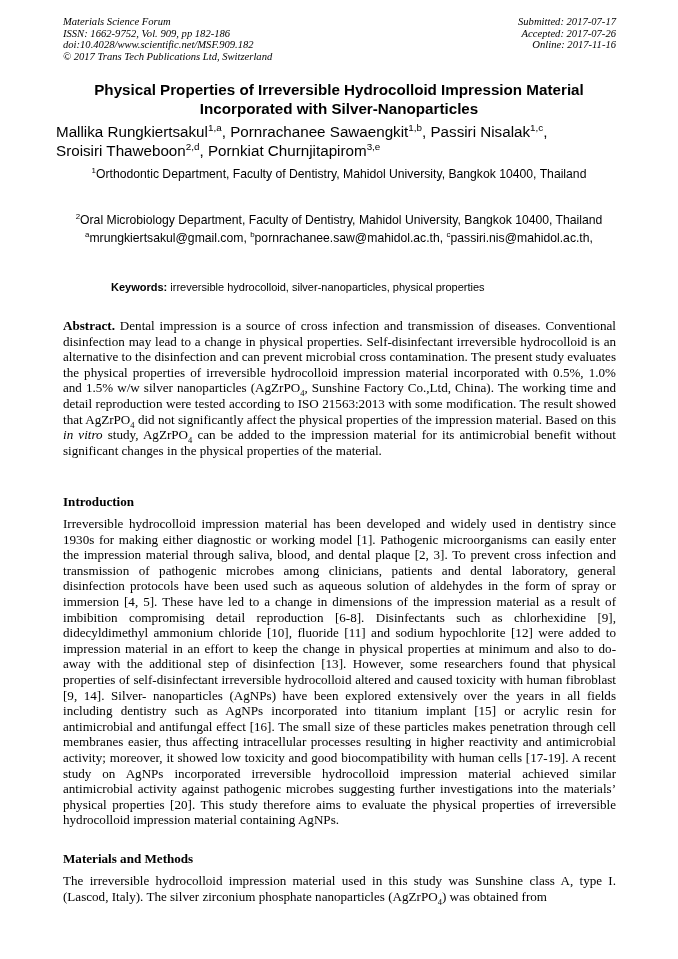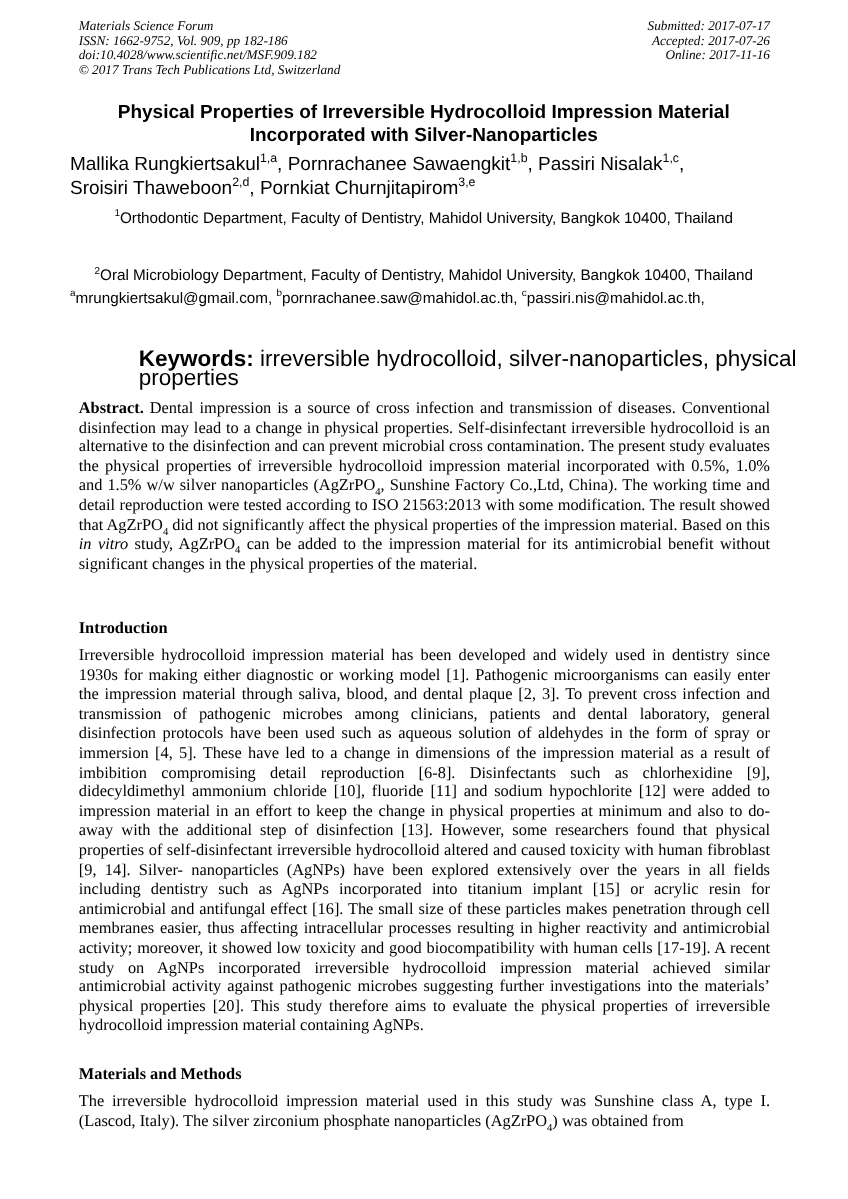--- a/index.html
+++ b/index.html
@@ -5,22 +5,22 @@
   html, body { margin:0; padding:0; background:#ffffff; }
   body { width:678px; height:959px; position:relative; overflow:hidden; color:#000; }
   .page { position:absolute; left:0; top:0; width:678px; height:959px; }
   .hdr-left { position:absolute; left:63px; top:16px; font-family:"Liberation Serif", serif; font-style:italic; font-size:10.6px; line-height:11.6px; }
   .hdr-right { position:absolute; right:62px; top:16px; text-align:right; font-family:"Liberation Serif", serif; font-style:italic; font-size:10.6px; line-height:11.6px; }
   .title { position:absolute; left:56px; width:566px; top:81px; text-align:center; font-family:"Liberation Sans", sans-serif; font-weight:bold; font-size:15.2px; line-height:18.5px; }
   .authors { position:absolute; left:56px; width:566px; top:122px; font-family:"Liberation Sans", sans-serif; font-size:15.2px; line-height:19px; }
   sup { font-size:65%; line-height:0; vertical-align:super; }
   sub { font-size:65%; line-height:0; vertical-align:sub; }
   .affil { position:absolute; left:56px; width:566px; text-align:center; font-family:"Liberation Sans", sans-serif; font-size:12.2px; line-height:14px; white-space:nowrap; }
-  .emails { position:absolute; left:56px; width:566px; top:231px; font-family:"Liberation Sans", sans-serif; font-size:12.2px; line-height:15px; }
-  .keywords { position:absolute; left:63px; top:280px; font-family:"Liberation Sans", sans-serif; font-size:18px; line-height:15px;padding-left:48px; }
+  .emails { position:absolute; left:56px; width:566px; top:231px; text-align:center; font-family:"Liberation Sans", sans-serif; font-size:12.2px; line-height:15px; }
+  .keywords { position:absolute; left:63px; top:280px; font-family:"Liberation Sans", sans-serif; font-size:11px; line-height:15px;padding-left:48px; }
   .keywords b { font-weight:bold; }
   .para { position:absolute; left:63px; width:553px; font-family:"Liberation Serif", serif; font-size:13.1px; line-height:15.6px; text-align:justify; }
   .sect { position:absolute; left:63px; font-family:"Liberation Serif", serif; font-weight:bold; font-size:13.1px; line-height:15px; }
 </style>
 </head>
 <body>
 
 <div class="page">
 
   <div class="hdr-left">

